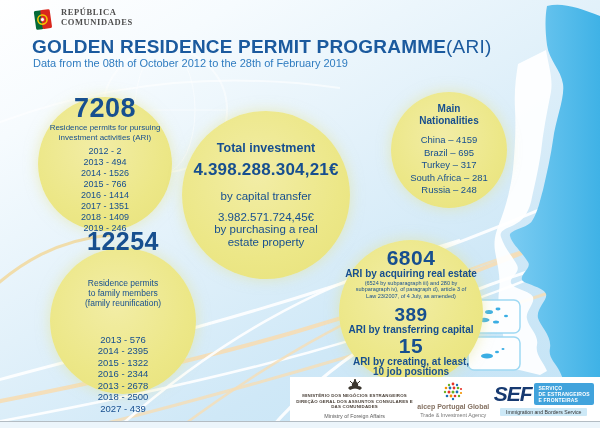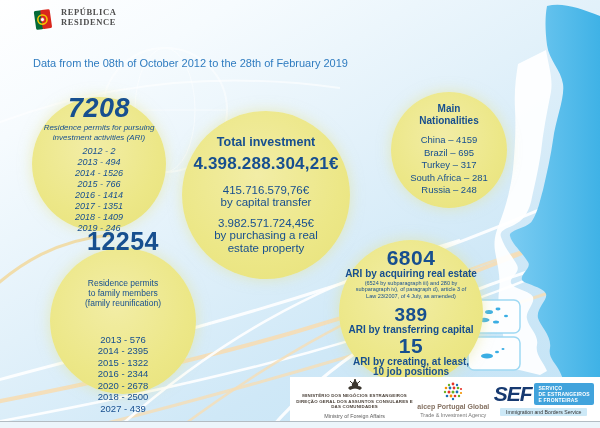--- a/index.html
+++ b/index.html
@@ -19,21 +19,21 @@
 
   
   .circle {
     position:absolute; border-radius:50%;
     background:radial-gradient(circle at 45% 38%, #f2eda6 0%, #ece787 60%, #e7e17a 100%);
     color:#174f8f; text-align:center;
     display:flex; flex-direction:column; align-items:center; justify-content:center;
     box-shadow:0 0 14px rgba(230,225,140,.55);
   }
   .big-num { font-weight:bold; line-height:1.05; letter-spacing:.5px; }
-  .c1 { left:32px; top:97px; width:134px; height:134px;font-style:italic; }
+  .c1 { left:38px; top:97px; width:134px; height:134px; }
   .c1 .big-num { font-size:27px; }
   .c1 .lbl { font-size:8px; line-height:9.5px; width:118px; margin-top:1px; }
   .c1 .years { font-size:9px; line-height:11px; margin-top:4px; }
   .c2 { left:50px; top:248px; width:146px; height:146px;gap:24px; }
   .c2 .big-num { font-size:25px; }
   .c2 .lbl { font-size:8.5px; line-height:10px; }
   .c2 .years { font-size:9.5px; line-height:11.5px; margin-top:2px; }
   .c3 { left:182px; top:111px; width:168px; height:168px; }
   .c3 .inv-title { font-size:12.5px; font-weight:bold; margin-bottom:5px; }
   .c3 .inv-total { font-size:17px; font-weight:bold; letter-spacing:.2px; margin-bottom:10px; }
@@ -133,24 +133,25 @@
     <svg width="22" height="26" viewBox="0 0 22 26">
       <g transform="rotate(-8 11 13)">
         <rect x="3" y="3" width="7.5" height="19" rx="1.5" fill="#046a38"></rect>
         <rect x="9.5" y="3" width="9.5" height="19" rx="1.5" fill="#d9261c"></rect>
         <circle cx="10.5" cy="12.5" r="4.6" fill="none" stroke="#f2c300" stroke-width="1.6"></circle>
         <circle cx="10.5" cy="12.5" r="2" fill="#ffffff" stroke="#d9261c" stroke-width="0.6"></circle>
       </g>
     </svg>
     <div class="txt">
       <div>REPÚBLICA</div>
-      <div>RESIDENCE</div>
-    </div>
-  </div>
-
+      <div>COMUNIDADES</div>
+    </div>
+  </div>
+
+  <div class="title"><span>GOLDEN RESIDENCE PERMIT PROGRAMME</span><span class="suffix">(ARI)</span></div>
   <div class="subtitle">Data from the 08th of October 2012 to the 28th of February 2019</div>
 
   <div class="circle c1">
     <div class="big-num">7208</div>
     <div class="lbl">Residence permits for pursuing investment activities (ARI)</div>
     <div class="years">
       <div>2012 - 2</div>
       <div>2013 - 494</div>
       <div>2014 - 1526</div>
       <div>2015 - 766</div>
@@ -166,30 +167,29 @@
     <div class="lbl">
       <div>Residence permits</div>
       <div>to family members</div>
       <div>(family reunification)</div>
     </div>
     <div class="years">
       <div>2013 - 576</div>
       <div>2014 - 2395</div>
       <div>2015 - 1322</div>
       <div>2016 - 2344</div>
-      <div>2020 - 2678</div>
+      <div>2013 - 2678</div>
       <div>2018 - 2500</div>
       <div>2027 - 439</div>
     </div>
   </div>
 
   <div class="circle c3">
     <div class="inv-title">Total investment</div>
     <div class="inv-total">4.398.288.304,21€</div>
-    <div class="inv-val">415.716.579,76€</div>
     <div class="inv-lbl">by capital transfer</div>
     <div class="inv-val blk2">3.982.571.724,45€</div>
     <div class="inv-lbl">by purchasing a real estate property</div>
   </div>
 
   <div class="circle c4">
     <div class="nat-title">
       <div>Main</div>
       <div>Nationalities</div>
     </div>

